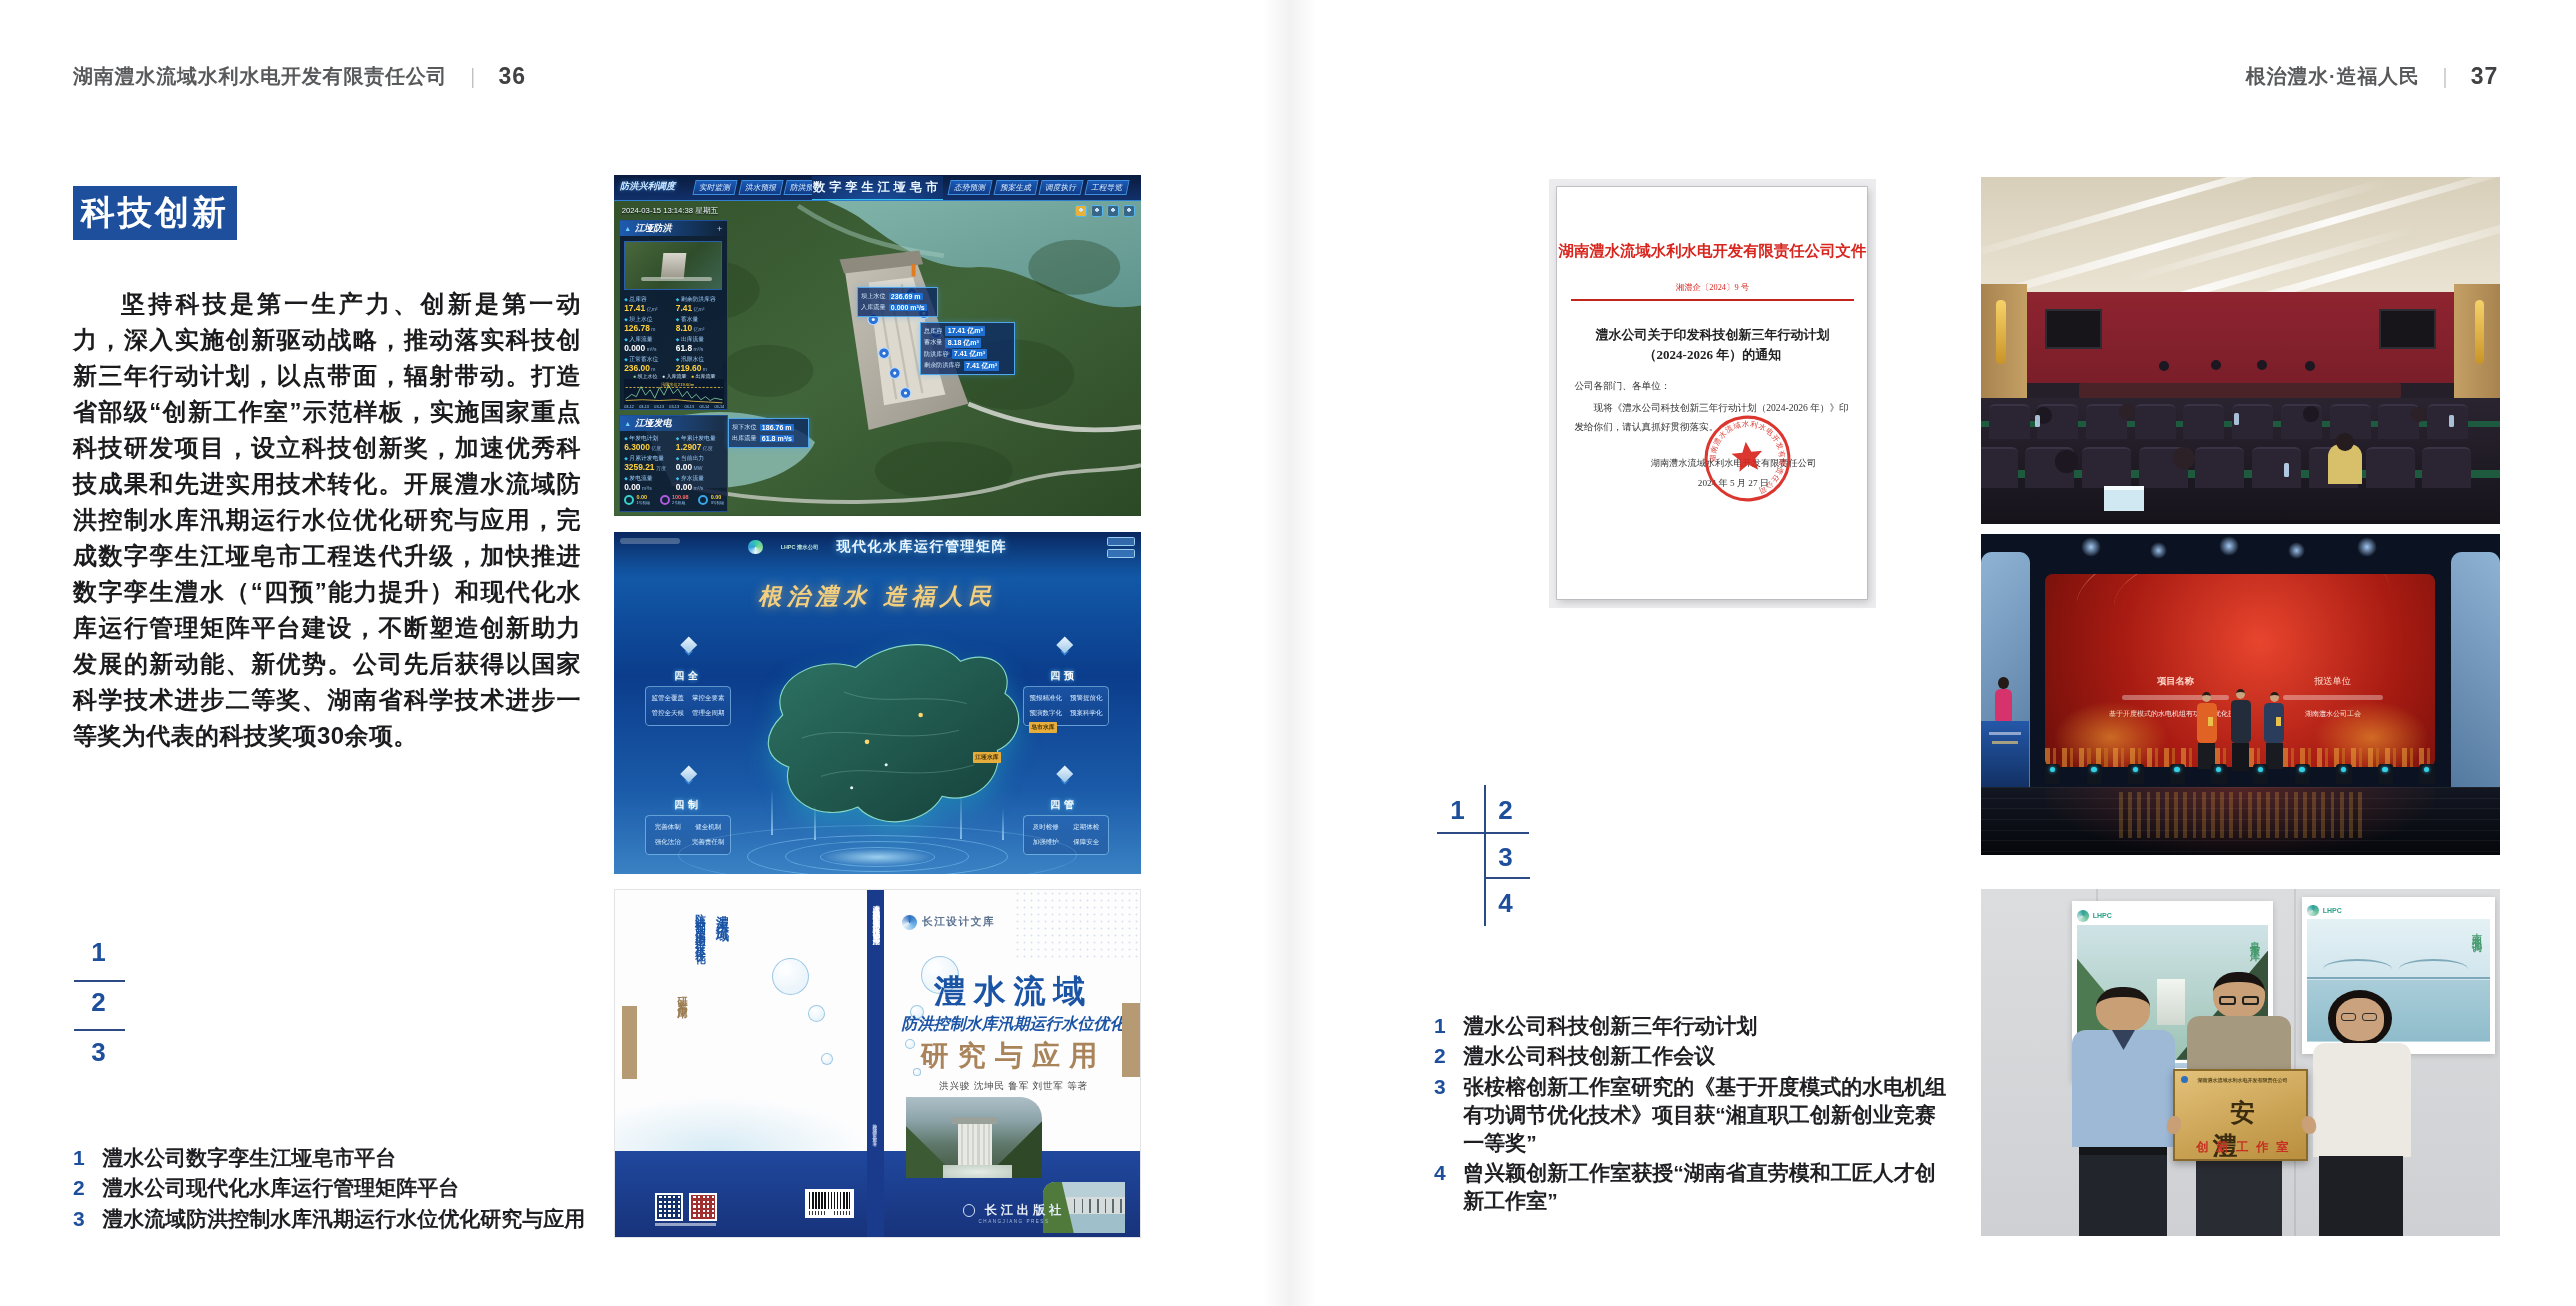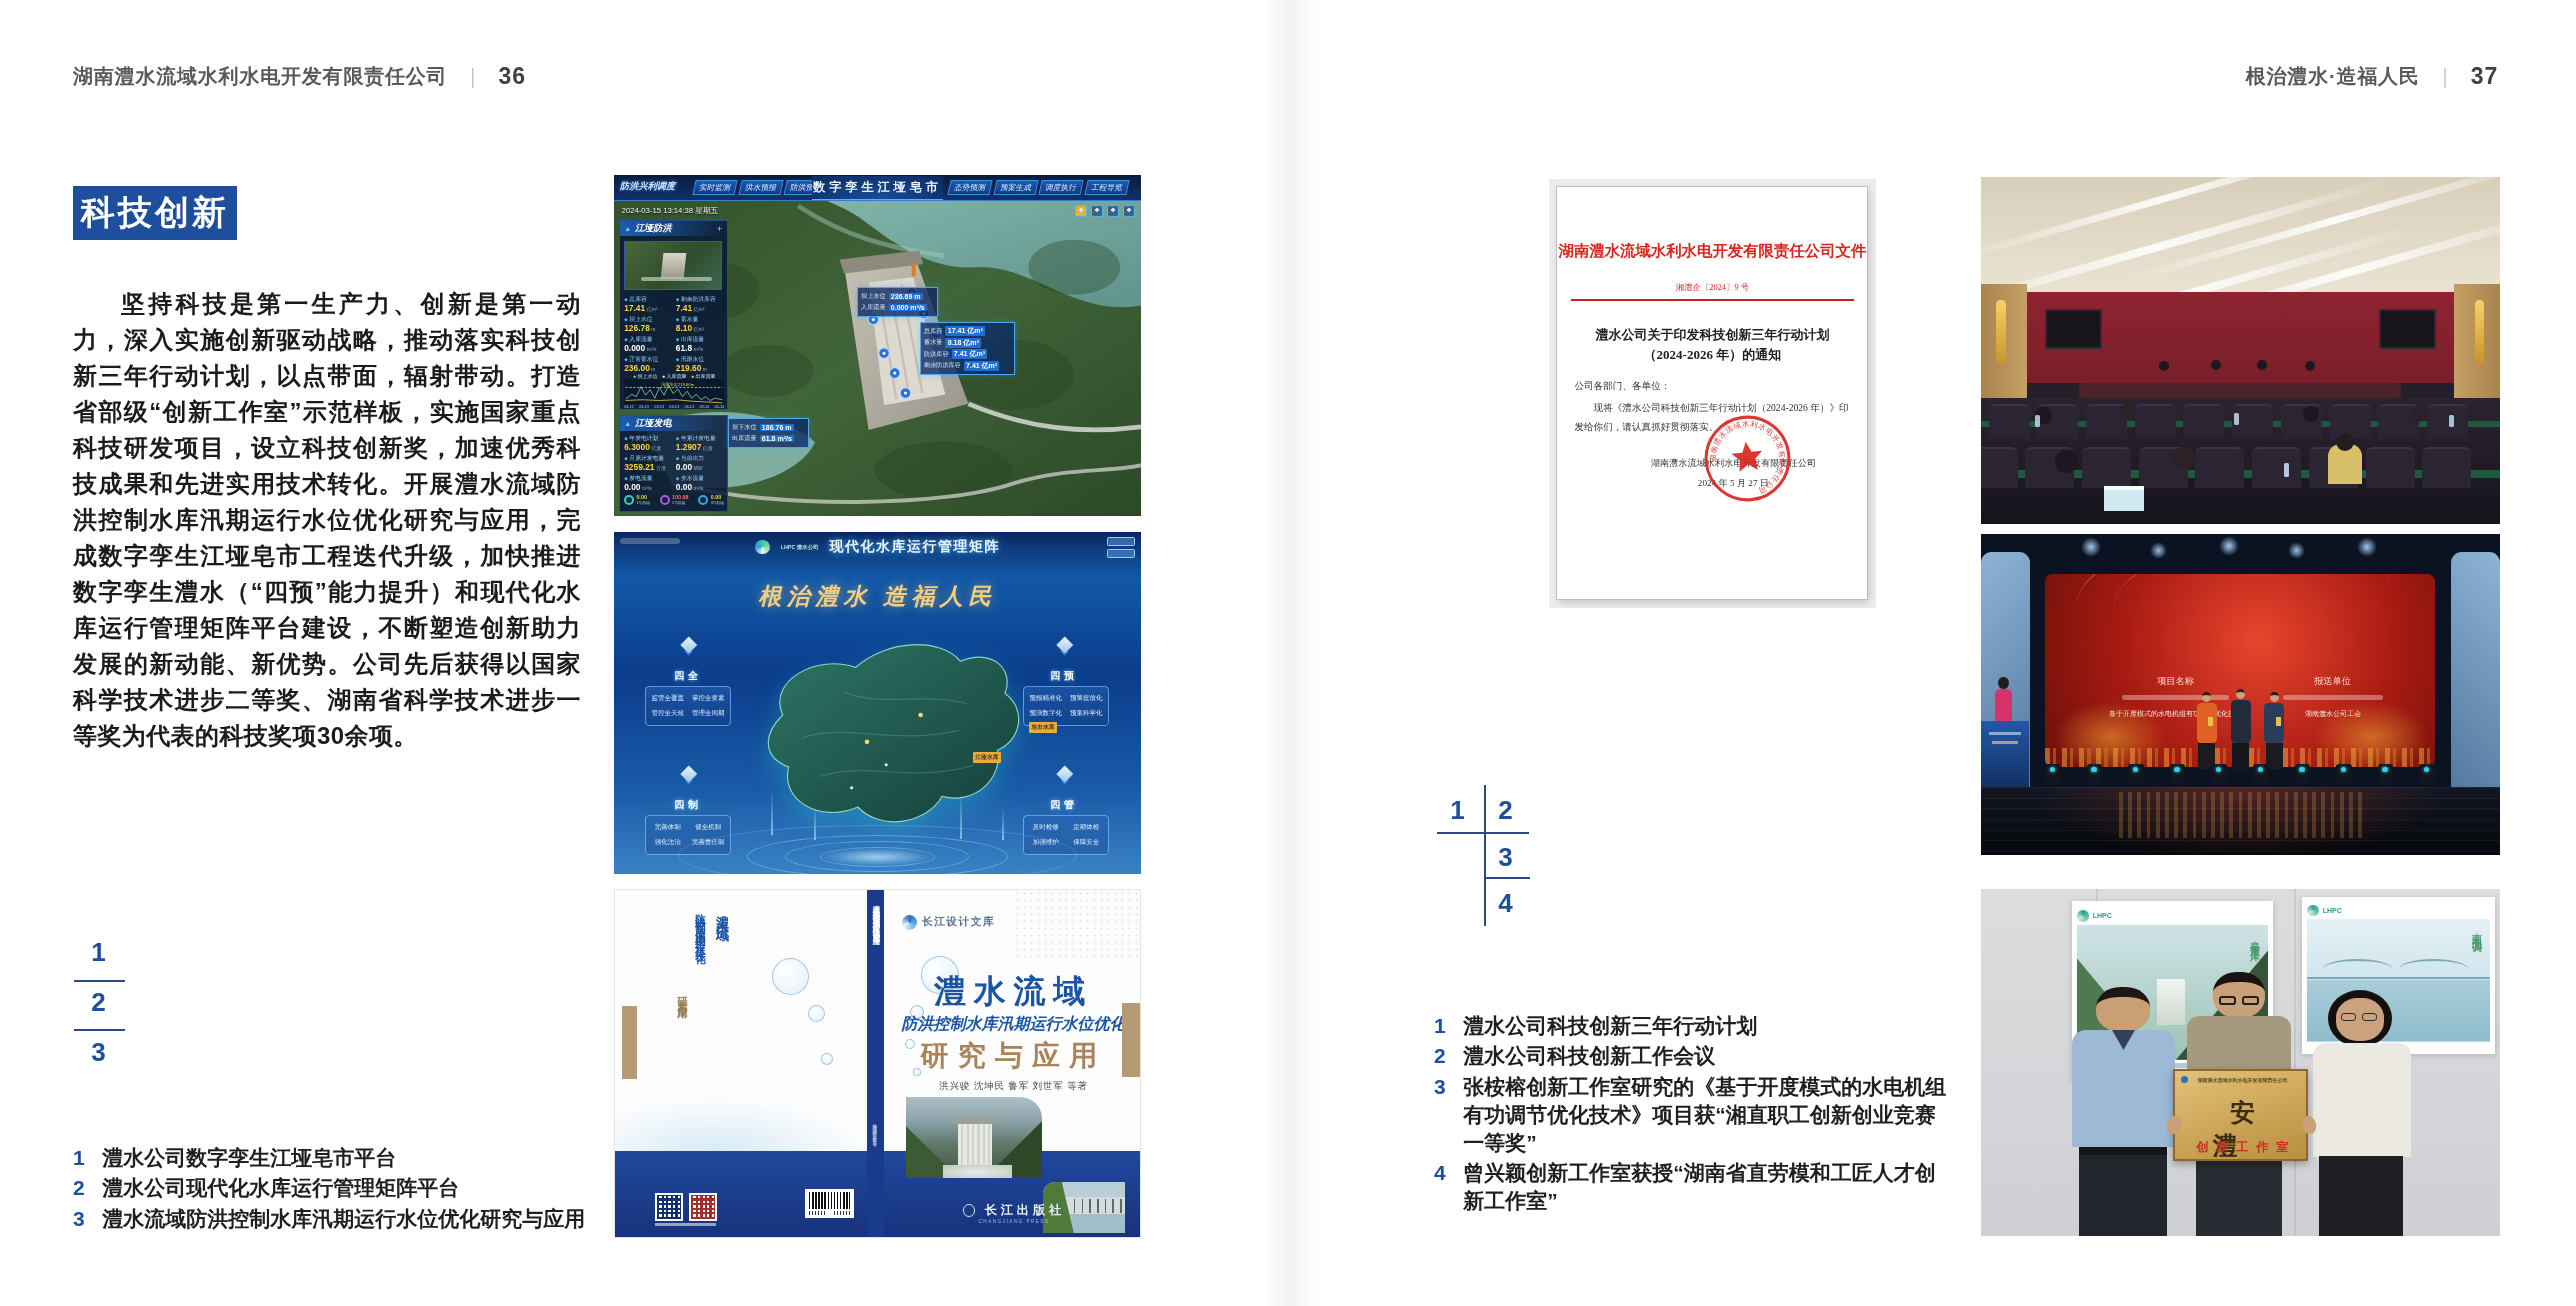--- a/index.html
+++ b/index.html
@@ -344,21 +344,21 @@
           <span class="v">61.8 m³/s</span>
         </div>
     </div>
   </div>
 
   <div class="abs fig mx" style="left:614px;top:532px;width:527px;height:342px">
     <div class="abs" style="left:0;top:0;width:527px;height:46px;background:linear-gradient(180deg,rgba(8,35,90,.95),rgba(8,35,90,0))"></div>
     <div class="abs" style="left:6.1px;top:6.1px;width:60px;height:6.1px;background:rgba(255,255,255,.25);border-radius:3.1px"></div>
     <div class="abs" style="right:6.1px;top:4.6px;width:28px;height:9.2px;background:rgba(90,160,230,.5);border:0.8px solid #9ccdf0;border-radius:1.5px"></div>
     <div class="abs" style="right:6.1px;top:17px;width:28px;height:9.2px;background:rgba(90,160,230,.5);border:0.8px solid #9ccdf0;border-radius:1.5px"></div>
-    <div class="abs" style="left:0;top:6.1px;width:527px;display:flex;align-items:center;justify-content:center;gap:11px">
+    <div class="abs" style="left:0;top:6.1px;width:527px;display:flex;align-items:center;justify-content:center;gap:18px">
       <div style="width:14.6px;height:14.6px;border-radius:50%;background:conic-gradient(#35c8b0,#7fd88f,#e8f6ff,#2f9fd8,#35c8b0)"></div>
       <span style="font-size:5.4px;color:#bfe6d8;line-height:6.1px;font-weight:bold">LHPC 澧水公司</span>
       <span style="font-size:14px;font-weight:bold;color:#eaf6ff;letter-spacing:1.5px;text-shadow:0 0 7.7px rgba(90,190,255,.9)">现代化水库运行管理矩阵</span>
     </div>
     <div class="abs" style="left:0;top:49px;width:527px;text-align:center;font-family:'Liberation Serif','DejaVu Serif',serif;font-style:italic;font-weight:bold;font-size:23px;color:#f3cf7f;letter-spacing:5.4px;text-shadow:0 0 10.7px rgba(250,210,120,.55)">根治澧水 造福人民</div>
 
     <svg class="abs" style="left:115px;top:91px;filter:drop-shadow(0 10.7px 12.3px rgba(40,220,200,.28))" width="299" height="230" viewBox="0 0 390 300">
       <defs>
           <linearGradient id="gMap" x1="0" y1="0" x2="1" y2="1">
             <stop offset="0" stop-color="#2e7565"></stop>
@@ -611,21 +611,21 @@
     <div class="glow" style="left:169px;top:7.7px;width:17px;height:17px;background:radial-gradient(circle,rgba(170,210,255,.9),rgba(170,210,255,0) 70%)"></div>
     <div class="glow" style="left:238px;top:1.5px;width:20px;height:20px;background:radial-gradient(circle,rgba(170,210,255,.95),rgba(170,210,255,0) 70%)"></div>
     <div class="glow" style="left:307px;top:7.7px;width:17px;height:17px;background:radial-gradient(circle,rgba(170,210,255,.9),rgba(170,210,255,0) 70%)"></div>
     <div class="glow" style="left:376px;top:3.1px;width:20px;height:20px;background:radial-gradient(circle,rgba(170,210,255,.95),rgba(170,210,255,0) 70%)"></div>
     <div class="abs" style="left:0;top:18.4px;width:49px;height:284px;border-radius:10.7px;background:linear-gradient(135deg,#8fb3d4,#4a6f96)"></div>
     <div class="abs" style="left:470px;top:18.4px;width:49px;height:284px;border-radius:10.7px;background:linear-gradient(225deg,#8fb3d4,#4a6f96)"></div>
 
     <div class="abs" style="left:64px;top:40px;width:390px;height:193px;border-radius:7.7px;overflow:hidden;background:radial-gradient(circle at 55% 35%,#e8452e,#a81b12 55%,#6e0f0a 100%)">
       <div class="abs" style="left:31px;top:-46px;width:322px;height:123px;border-radius:50%;border-top:2.3px solid rgba(255,200,160,.45);transform:rotate(-6deg)"></div>
       <div class="abs" style="left:69px;top:-31px;width:276px;height:107px;border-radius:50%;border-top:1.5px solid rgba(255,220,190,.35);transform:rotate(-4deg)"></div>
-      <div class="abs" style="left:73px;top:101px;width:115px;text-align:center;font-size:9.2px;color:#ffd9cc;font-weight:normal">项目名称</div>
+      <div class="abs" style="left:73px;top:101px;width:115px;text-align:center;font-size:9.2px;color:#ffd9cc;font-weight:bold">项目名称</div>
       <div class="abs" style="left:230px;top:101px;width:115px;text-align:center;font-size:9.2px;color:#ffd9cc;font-weight:normal">报送单位</div>
       <div class="abs" style="left:77px;top:121px;width:107px;height:4.6px;background:rgba(255,255,255,.35);border-radius:2.3px"></div>
       <div class="abs" style="left:238px;top:121px;width:100px;height:4.6px;background:rgba(255,255,255,.35);border-radius:2.3px"></div>
       <div class="abs" style="left:42px;top:135px;width:177px;text-align:center;font-size:7px;color:rgba(255,255,255,.9)">基于开度模式的水电机组有功调节优化技术</div>
       <div class="abs" style="left:238px;top:135px;width:100px;text-align:center;font-size:7px;color:rgba(255,255,255,.9)">湖南澧水公司工会</div>
       <div class="glow" style="left:7.7px;top:127px;width:115px;height:73px;background:radial-gradient(ellipse,rgba(240,160,50,.6),rgba(240,160,50,0) 70%)"></div>
       <div class="glow" style="left:269px;top:127px;width:115px;height:73px;background:radial-gradient(ellipse,rgba(240,160,50,.6),rgba(240,160,50,0) 70%)"></div>
       <div class="abs" style="left:0;top:174px;width:390px;height:20px;opacity:.55;background:repeating-linear-gradient(90deg,#e8a23a 0 4.6px,transparent 4.6px 8.4px,#c87820 8.4px 11.5px,transparent 11.5px 17px)"></div>
     </div>
 

